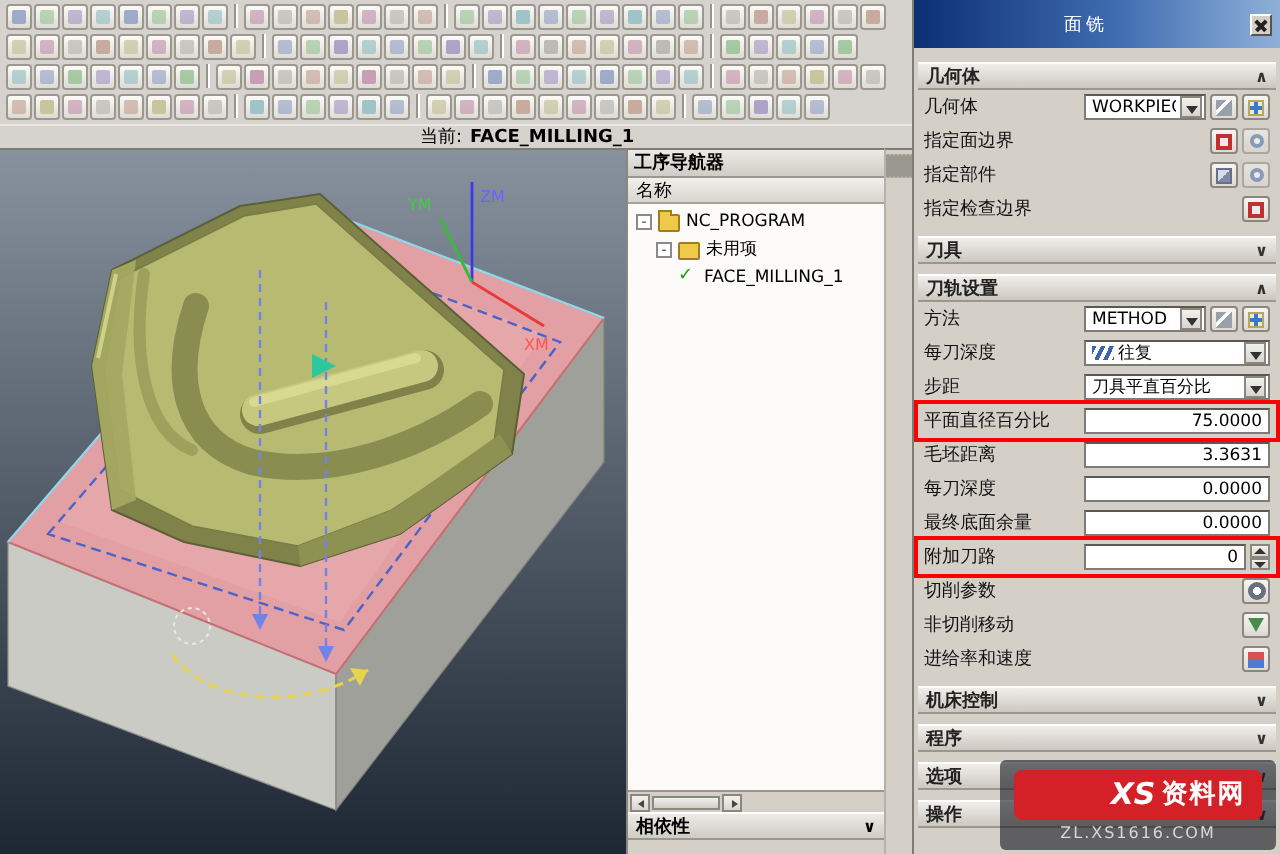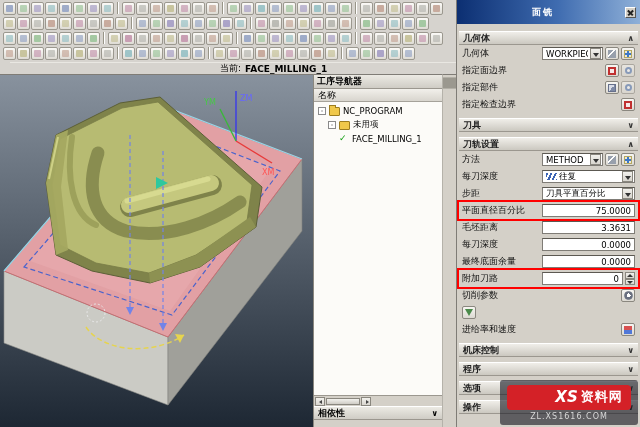--- a/index.html
+++ b/index.html
@@ -9,21 +9,21 @@
     background:#d6d3ce; color:#000;
     font-family:"DejaVu Sans","Liberation Sans",sans-serif; font-size:9px;
   }
   
   .toolbars { position:absolute; left:0; top:0; width:456px; height:62px; background:#d6d3ce; overflow:hidden; }
   .tb-row { position:absolute; left:0; height:14px; display:flex; align-items:center; gap:1px; padding-left:3px; }
   .tb-icon { width:13px; height:13px; flex:none; position:relative; border:1px solid #9b988f; border-radius:2px;
              background:linear-gradient(#fbfaf7,#dedbd4); }
   .tb-icon i { position:absolute; left:2px; top:2px; right:2px; bottom:2px; border-radius:1px; display:block; }
   .tb-sep { width:0; height:12px; border-left:1px solid #989588; border-right:1px solid #ffffff; margin:0 2px; flex:none; }
-  .status-row { position:absolute; left:10px; top:62px; width:456px; height:12px; background:#d6d3ce;
+  .status-row { position:absolute; left:0; top:62px; width:456px; height:12px; background:#d6d3ce;
                 border-top:1px solid #e9e7e2; display:flex; align-items:center; gap:4px; padding-left:210px; }
   .status-row .sv { font-weight:bold; }
   
   .viewport { position:absolute; left:0; top:74px; width:313px; height:353px; border-top:1px solid #7f7c76; }
   
   .navigator { position:absolute; left:313px; top:74px; width:129px; height:353px; background:#d4d0c8;
                border-left:1px solid #8a877f; border-top:1px solid #7f7c76; display:flex; flex-direction:column; }
   .nav-title { height:14px; flex:none; background:linear-gradient(#eceae4,#cfccc5); border-bottom:1px solid #9b978f;
                display:flex; align-items:center; padding:0 3px; font-weight:bold; }
   .nav-colhead { height:13px; flex:none; background:linear-gradient(#f2f0eb,#d8d5ce); border-bottom:1px solid #a5a29a;
@@ -49,21 +49,21 @@
   .nav-pad { height:7px; flex:none; }
   
   .resourcebar { position:absolute; left:442px; top:74px; width:14px; height:353px; background:#d4d0c8;
                  border-left:1px solid #b5b2aa; border-top:1px solid #7f7c76; padding-top:3px; }
   .rb-icon { width:11px; height:11px; margin:0 auto 2px auto; border:1px solid #9b988f; border-radius:2px;
              background:linear-gradient(#fbfaf7,#d8d5ce); position:relative; }
   .rb-icon i { position:absolute; inset:2px; background:#9aa8c0; opacity:.7; display:block; }
   
   .dialog { position:absolute; left:456px; top:0; width:184px; height:427px; background:#d4d0c8;
             border-left:1px solid #7f7c76; }
-  .dlg-title { height:15px; display:flex; align-items:center; padding:12px 4px; color:#fff; font-weight:bold;
+  .dlg-title { height:15px; display:flex; align-items:center; padding:12px 4px; color:#fff; font-weight:normal;
                background:linear-gradient(90deg,#0c2f72,#3f6cb0 55%,#8fb0d8); }
   .dlg-title .t { flex:1; text-align:center; letter-spacing:2px; }
   .dlg-close { width:11px; height:11px; flex:none; position:relative; background:#d4d0c8;
                border:1px solid #fff; border-right-color:#555; border-bottom-color:#555; }
   .dlg-close::before, .dlg-close::after { content:""; position:absolute; left:1px; top:4px; width:7px; height:1.5px; background:#222; }
   .dlg-close::before { transform:rotate(45deg); } .dlg-close::after { transform:rotate(-45deg); }
   .dlg-body { height:412px; overflow:hidden; padding:2px 2px; }
   .d-header { height:14px; margin-top:5px; display:flex; align-items:center; padding:0 4px;
               background:linear-gradient(#f0eee9,#cbc8c0); border-top:1px solid #fff; border-bottom:1px solid #9b978f;
               font-weight:bold; color:#222; }
@@ -703,20 +703,21 @@
             <b class="down"></b>
           </span>
         </div>
         <div class="d-row button-row">
           <span class="d-label">切削参数</span>
           <span class="ibtn">
             <span class="glyph g-params"></span>
           </span>
         </div>
         <div class="d-row button-row">
+          <span class="d-label">非切削移动</span>
           <span class="ibtn">
             <span class="glyph g-moves"></span>
           </span>
         </div>
         <div class="d-row button-row">
           <span class="d-label">进给率和速度</span>
           <span class="ibtn">
             <span class="glyph g-feeds"></span>
           </span>
         </div>

